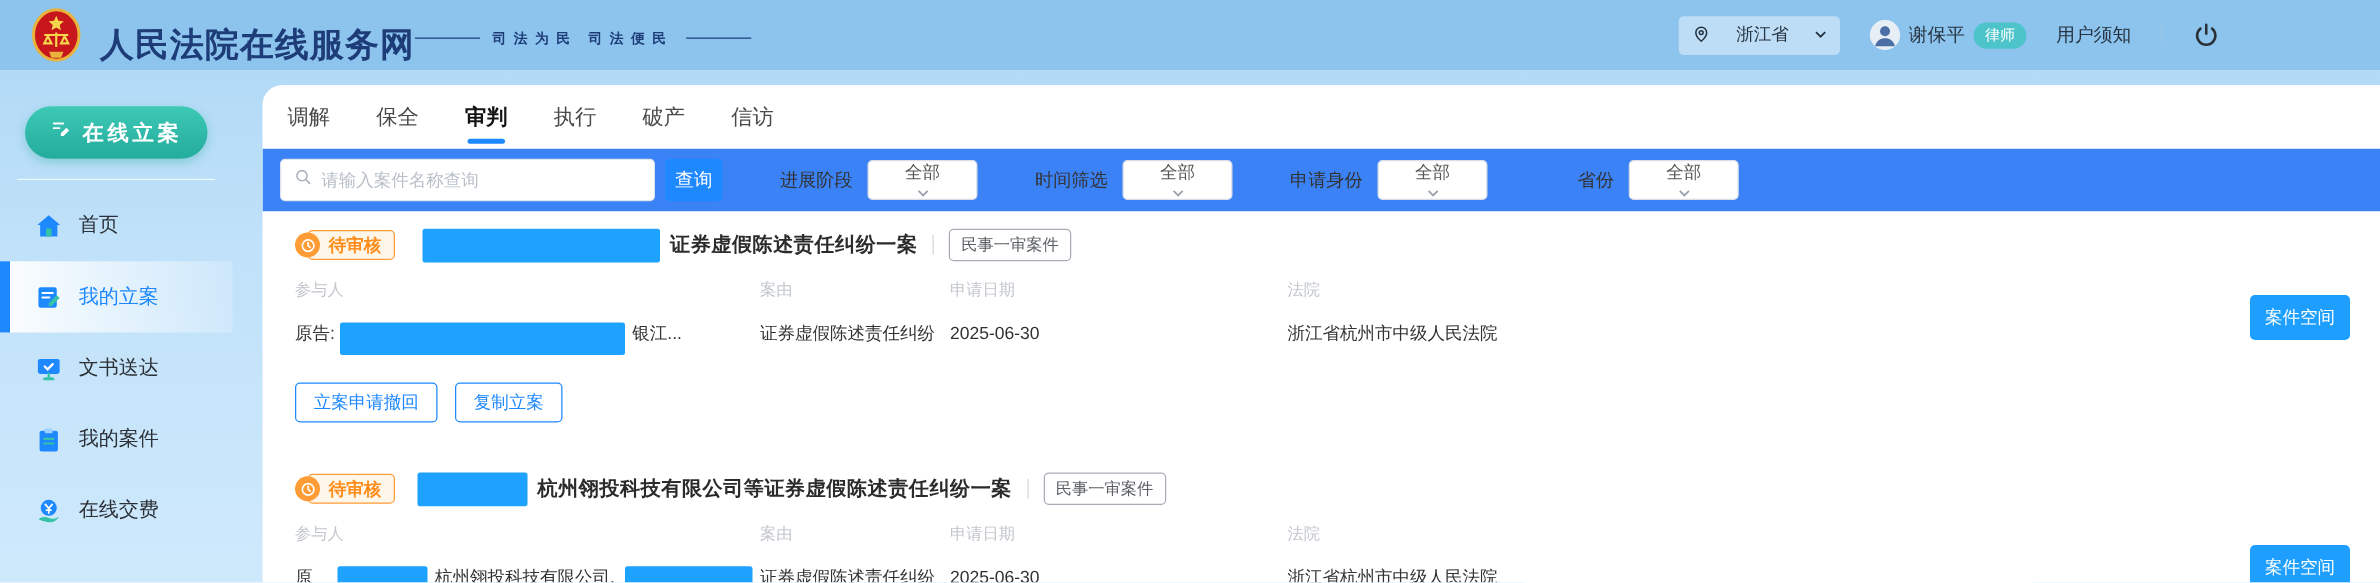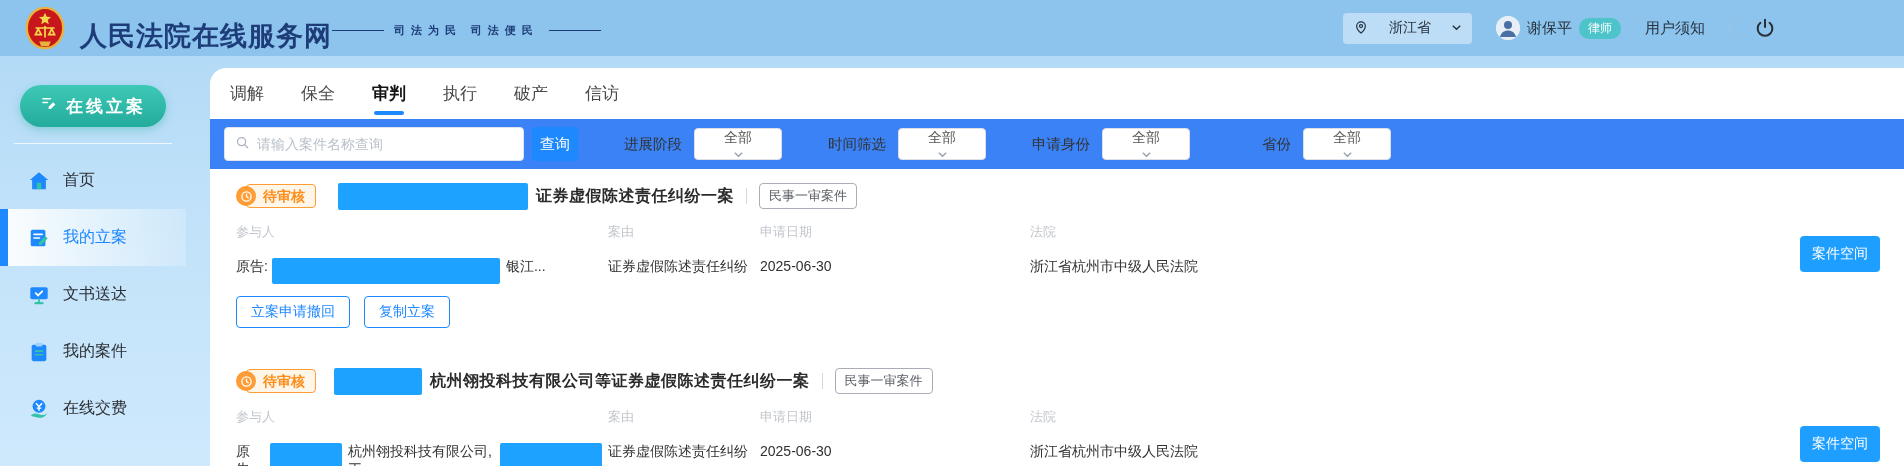--- a/index.html
+++ b/index.html
@@ -80,21 +80,21 @@
     padding:3px 9px; background:#fff; }
   .case-body { margin-top:10px; display:flex; align-items:flex-start; position:relative; min-height:48px; }
   .col1 { width:372px; } .col2 { width:152px; } .col3 { width:270px; } .col4 { flex:1; }
   .flabel2 { font-size:13px; color:#c2c6cc; }
   .fvalue { margin-top:17px; font-size:14px; color:#303133; display:flex; align-items:flex-start; }
   .r-p { height:26px; margin:0 6px 0 4px; }
   .r-p1 { width:228px; } .r-p2a { width:78px; } .r-p2b { width:110px; margin-left:2px; }
   .space-btn { position:absolute; right:0; top:50%; transform:translateY(-50%); background:#1e9fff;
     color:#fff; border:none; border-radius:4px; font-size:14px; padding:9px 12px; cursor:pointer;
     font-family:inherit; }
-  .case-actions { margin-top:12px; display:flex; gap:14px; }
+  .case-actions { margin-top:22px; display:flex; gap:14px; }
   .act-btn { border:1px solid #1e88ff; color:#1e88ff; background:#fff; border-radius:4px;
     font-size:14px; padding:6px 14px; cursor:pointer; font-family:inherit; }
 </style>
 </head>
 <body>
 
 <div class="header">
   <span class="logo">
     <svg viewBox="0 0 48 48" width="46" height="46">
       <ellipse cx="24" cy="24" rx="19" ry="21" fill="#c8161d" stroke="#e8b33a" stroke-width="2.5"></ellipse>

